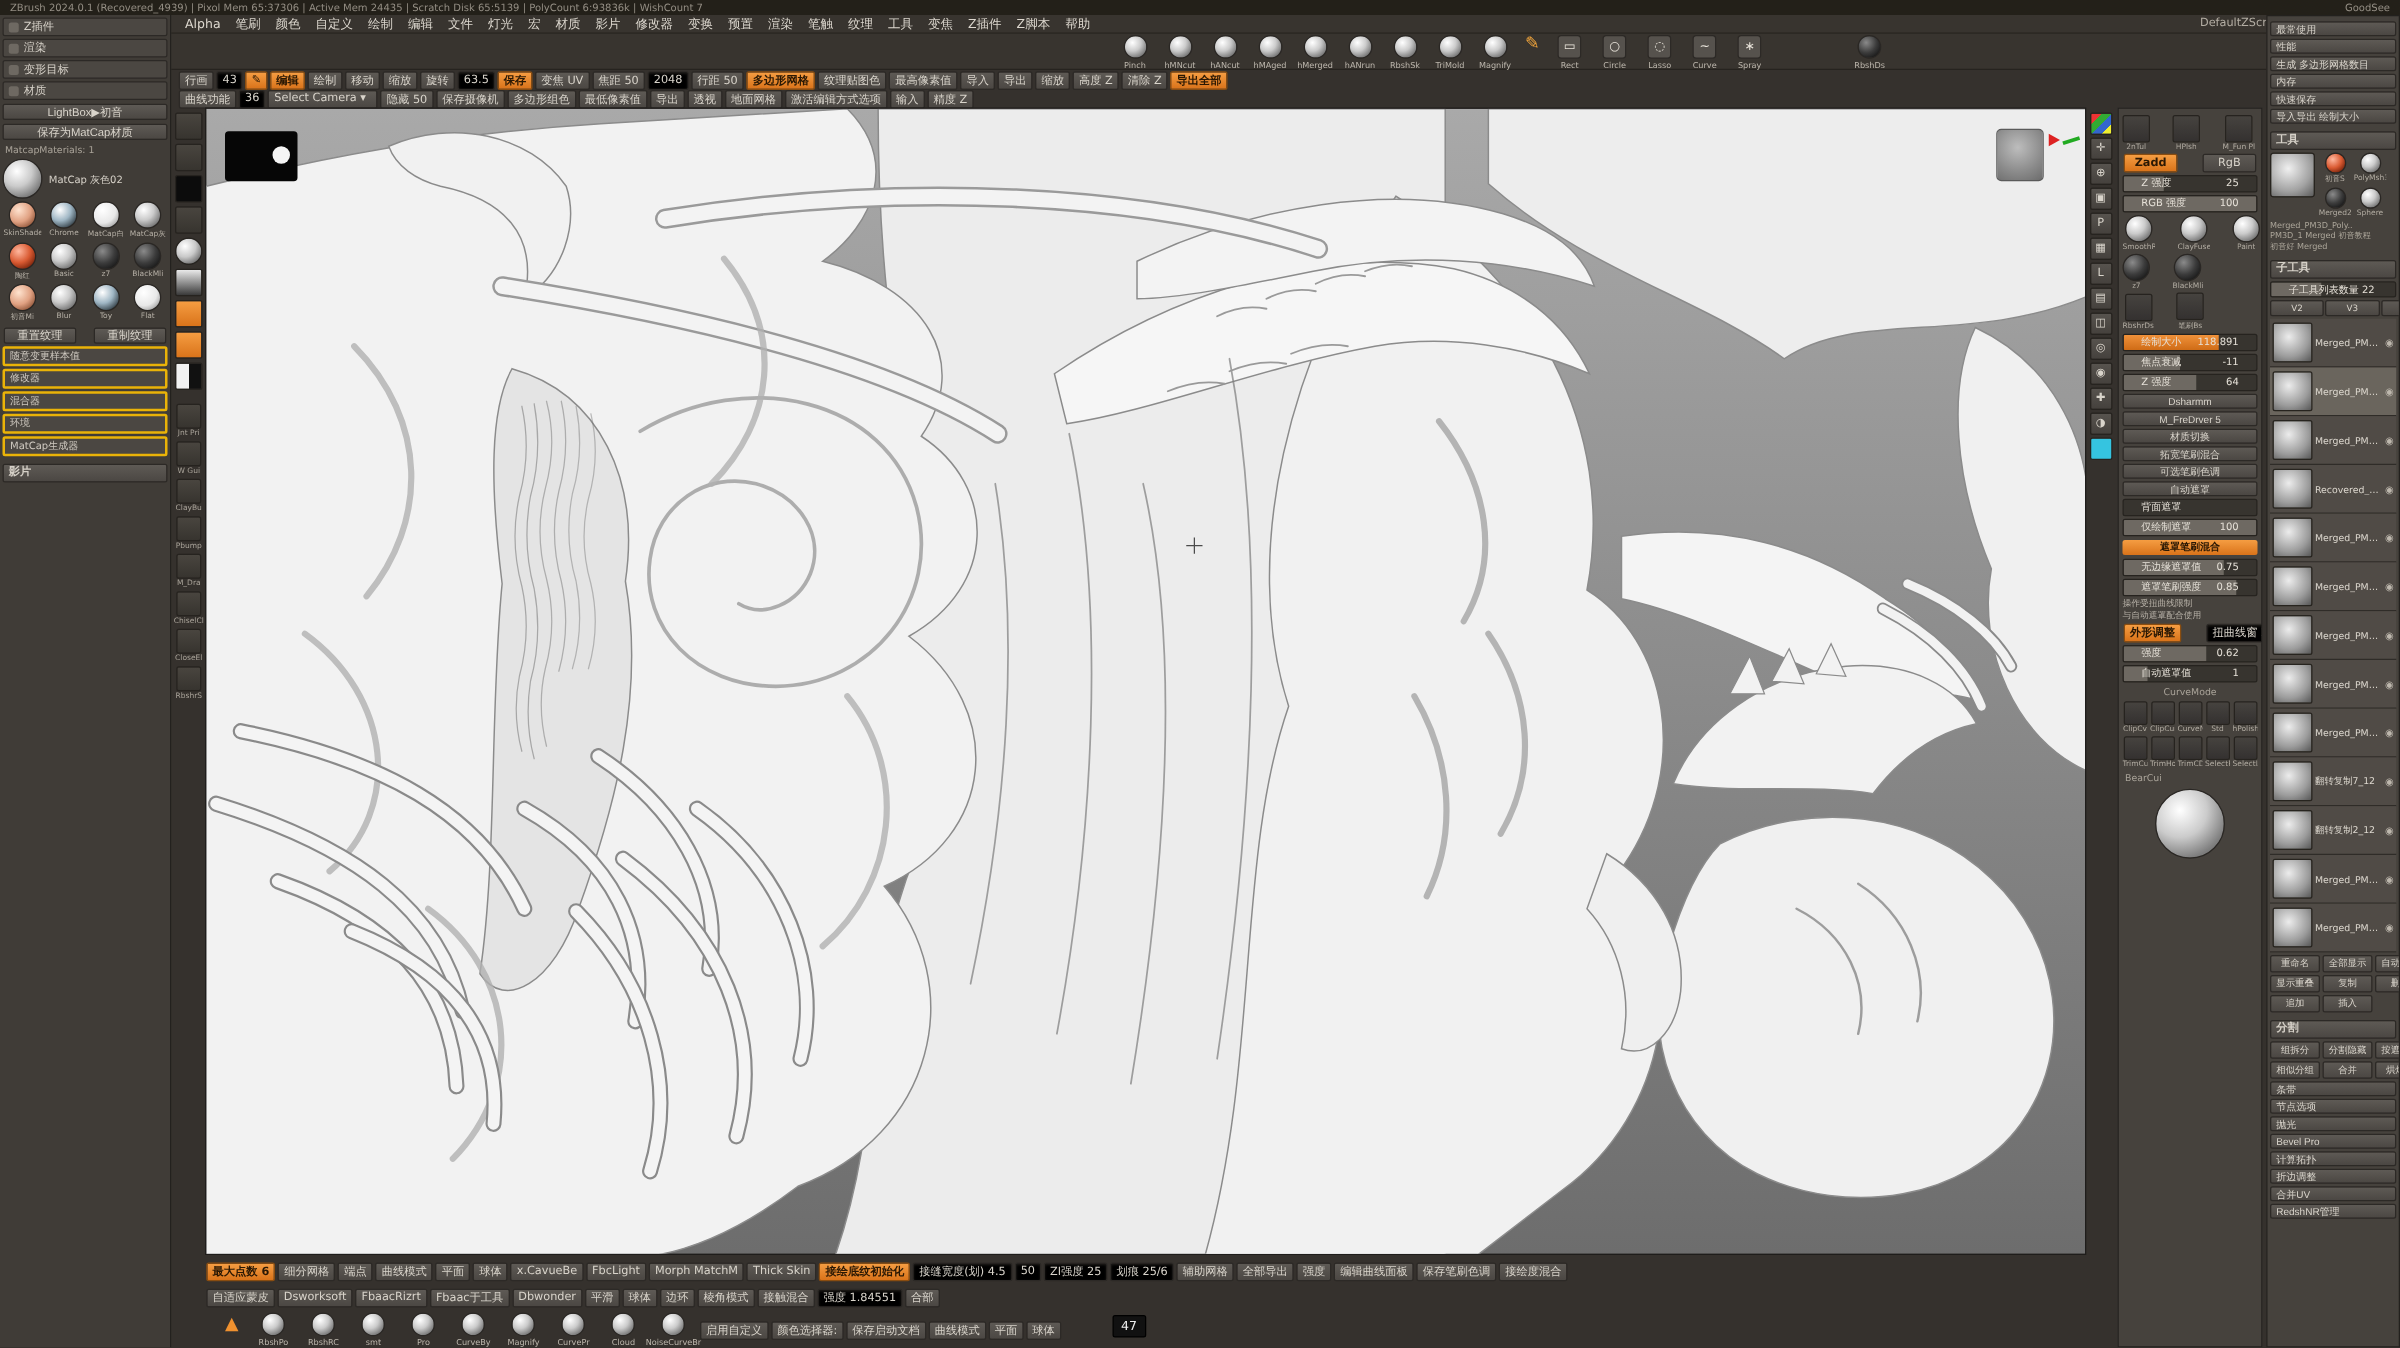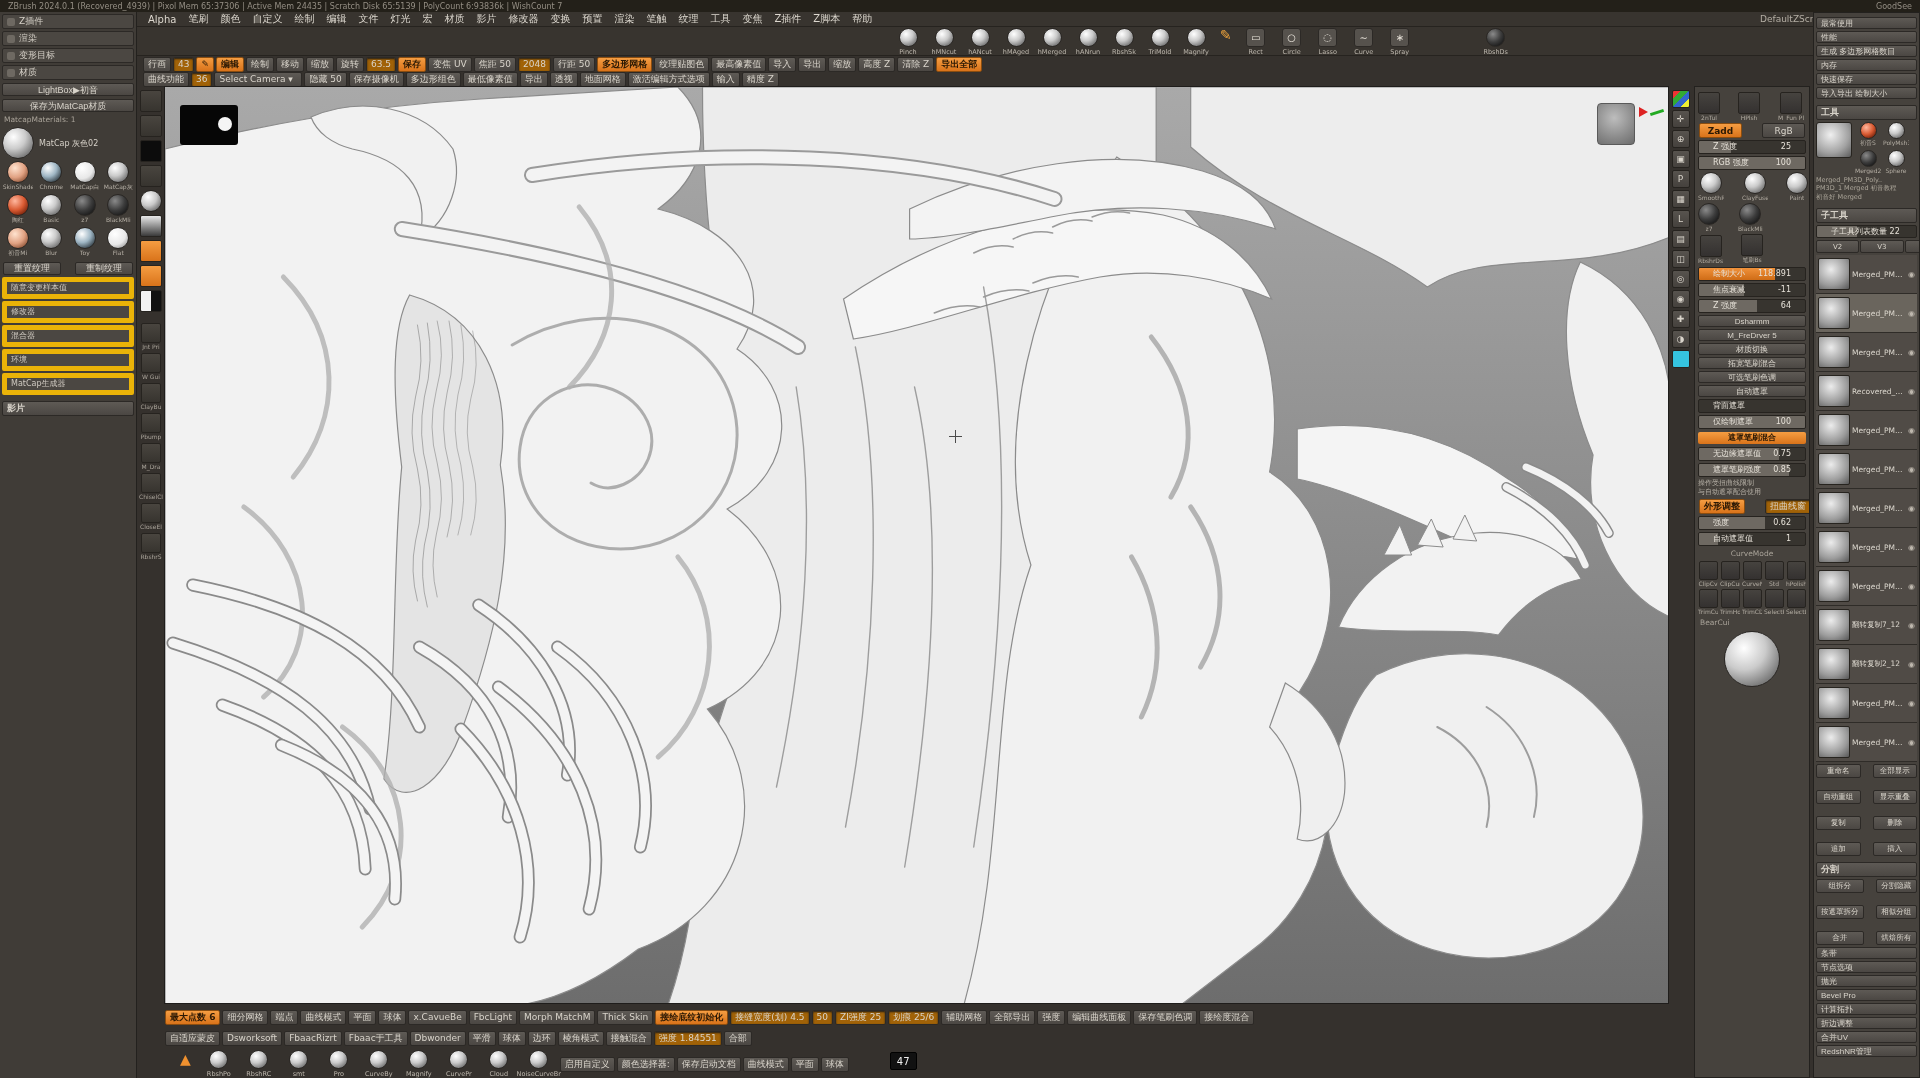--- a/index.html
+++ b/index.html
@@ -6,21 +6,21 @@
   body{width:1920px;height:1078px;position:relative;overflow:hidden;
        background:#35312d;color:#d6d1c8;font-family:"DejaVu Sans",sans-serif;font-size:9px}
   .abs{position:absolute}
   .row{display:flex;align-items:center}
 
   
   .chip{display:inline-flex;align-items:center;height:13px;padding:0 4px;margin:0 1px;
         background:linear-gradient(#5e5a55,#4b4743);border:1px solid #2c2926;border-radius:2px;
         font-size:9px;color:#d9d4cb;white-space:nowrap}
   .chip.orange{background:linear-gradient(#f59d42,#d9731a);color:#2a1804;border-color:#8a4d10;font-weight:bold}
-  .chip.val{background:#a16207;box-shadow:inset 0 1px 2px #201d1a}
+  .chip.val{background:#000000;box-shadow:inset 0 1px 2px #201d1a}
   .chip.wide{min-width:78px;justify-content:space-between}
 
   
   .sphere{border-radius:50%;border:1px solid #2a2724;
           background:radial-gradient(circle at 35% 30%,#ffffff,#cbcbcb 42%,#7e7e7e 75%,#5a5a5a)}
   .m-red{background:radial-gradient(circle at 35% 30%,#ffb79e,#d95a32 48%,#77230b 82%)}
   .m-dark{background:radial-gradient(circle at 35% 30%,#8a8a8a,#3c3c3c 50%,#161616 85%)}
   .m-chrome{background:radial-gradient(circle at 35% 30%,#ffffff,#9fb6c4 45%,#39464e 80%)}
   .m-white{background:radial-gradient(circle at 35% 30%,#ffffff,#e8e8e8 55%,#9e9e9e 85%)}
   .m-skin{background:radial-gradient(circle at 35% 30%,#ffe3cf,#e0a182 50%,#8a4f33 85%)}
@@ -49,21 +49,21 @@
   
   #left-panel{left:0;top:12px;width:137px;bottom:0;background:#403c37;border-right:1px solid #23211e;box-sizing:border-box;padding:2px}
   .lp-top-item{display:flex;align-items:center;gap:4px;height:13px;background:#4b4742;border:1px solid #2c2926;border-radius:2px;margin-bottom:2px;padding:0 4px;font-size:9px}
   .lp-bullet{width:8px;height:8px;border-radius:2px;background:#6e6962}
   .lp-btn{display:block;width:100%;box-sizing:border-box;margin:3px 0;text-align:center}
   .lp-label{font-size:7.5px;color:#a9a399;margin:3px 2px}
   #mat-grid{display:grid;grid-template-columns:repeat(4,1fr);gap:2px;margin-top:2px}
   .mat-cell{display:flex;flex-direction:column;align-items:center}
   .mat-cell .sphere{width:20px;height:20px}
   .mat-cell .mlabel{font-size:6px;color:#b5afa5;white-space:nowrap;overflow:hidden;max-width:30px}
-  .lp-section{height:12px;line-height:12px;background:#4b4742;border:5px solid #eab308;border-radius:2px;margin:2px 0;padding:0 4px;font-size:8px;color:#cfc9c0}
+  .lp-section{height:12px;line-height:12px;background:#4b4742;border:2px solid #eab308;border-radius:2px;margin:2px 0;padding:0 4px;font-size:8px;color:#cfc9c0}
   .lp-header{height:13px;line-height:13px;background:linear-gradient(#5e5a55,#4b4743);border:1px solid #2c2926;border-radius:2px;margin:6px 0 2px;padding:0 4px;font-size:9px;font-weight:bold}
 
   
   #left-strip{left:139px;top:90px;width:24px;display:flex;flex-direction:column;align-items:center;gap:3px}
   .ls-box{width:20px;height:20px;border-radius:2px;border:1px solid #26231f;background:linear-gradient(#49453f,#37342f)}
   .ls-box.orange{background:linear-gradient(#f59d42,#d9731a)}
   .ls-box.t-black{background:#0c0c0c}
   .ls-box.t-sphere{border-radius:50%;background:radial-gradient(circle at 35% 30%,#fff,#c9c9c9 45%,#6f6f6f 80%)}
   .ls-box.t-grad{background:linear-gradient(#e9e9e9,#3a3a3a)}
   .ls-box.t-swatch{background:linear-gradient(90deg,#f2f2f2 50%,#111 50%)}
@@ -96,21 +96,21 @@
   .rp-thumb .box{width:20px;height:20px}
   .rp-thumb .mlabel{font-size:6px;color:#b2aca2;max-width:26px;overflow:hidden;white-space:nowrap}
   .rp-header{height:12px;line-height:12px;font-size:8px;text-align:center;border-radius:2px;margin:3px 0;background:linear-gradient(#f59d42,#d9731a);color:#2a1804;font-weight:bold}
   .rp-note{font-size:7px;color:#b7b1a7;line-height:9px}
   .rp-btn{display:block;width:100%;box-sizing:border-box;height:12px;line-height:11px;font-size:8px;text-align:center;margin:2px 0}
   #rp-bigsphere{width:54px;height:54px;margin:4px auto}
 
   
   #tool-panel{left:1813px;top:12px;width:107px;bottom:0;background:#46423d;border:1px solid #23211e;box-sizing:border-box;padding:2px;overflow:hidden}
   .tp-row{display:block;height:12px;line-height:11px;font-size:8px;margin:2px 0;text-align:left;width:100%;box-sizing:border-box}
-  .tp-grid2{display:grid;grid-template-columns:1fr 1fr;gap:12px;margin:2px 0}
+  .tp-grid2{display:grid;grid-template-columns:1fr 1fr 1fr;gap:2px;margin:2px 0}
   .tp-grid2 .chip{height:12px;font-size:7.5px;justify-content:center;margin:0}
   .st{display:flex;align-items:center;gap:2px;height:38px;background:#504b46;border-bottom:1px solid #2f2c28;padding:0 2px}
   .st.selected{background:#6a655d}
   .st-thumb{width:30px;height:30px;border-radius:2px;border:1px solid #27241f;
             background:radial-gradient(circle at 40% 35%,#ececec,#9c9c9c 60%,#565656)}
   .st-name{font-size:7.5px;flex:1;overflow:hidden;white-space:nowrap;text-overflow:ellipsis;color:#ddd8cf}
   .st-eye{font-size:8px;color:#bdb7ad}
   #tp-variants{display:flex;gap:1px;margin:2px 0}
   #tp-variants .chip{height:11px;font-size:7px;padding:0 16px;flex:1;justify-content:center;margin:0}
   #tp-tool-row{display:flex;gap:3px;align-items:flex-start;margin:2px 0}

